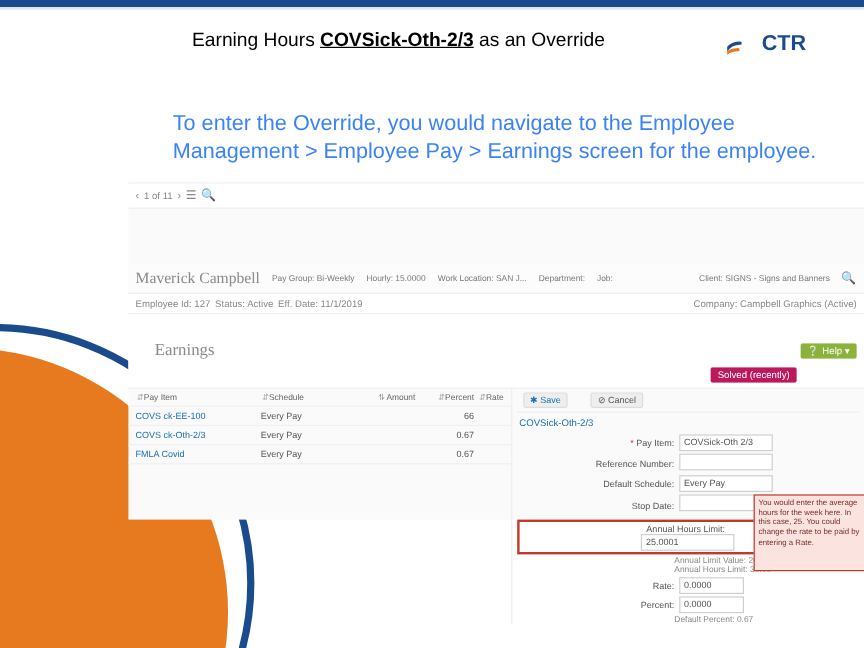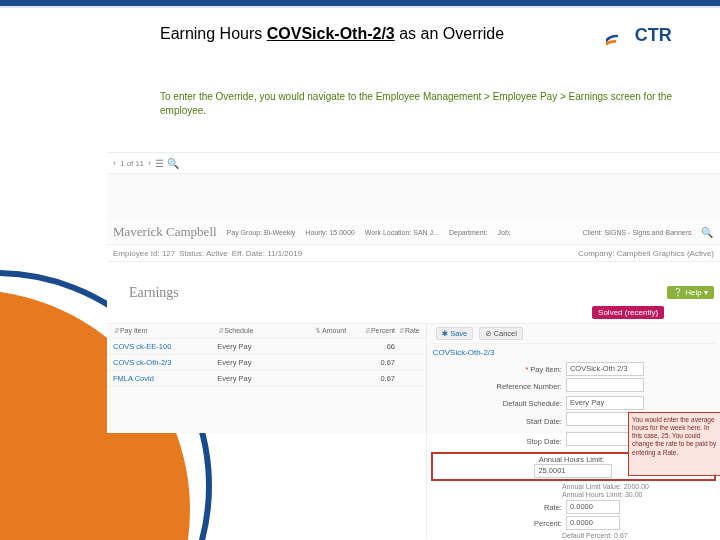--- a/index.html
+++ b/index.html
@@ -64,25 +64,25 @@
   }
   .title {
     font-size: 16px;
     font-weight: normal;
     color: #000;
     line-height: 1.25;
   }
   .title .bold { font-weight: bold; text-decoration: underline; }
   .body-text {
     position: absolute;
-    left: 160px;
+    left: 144px;
     top: 90px;
     right: 10px;
-    font-size: 10px;
-    color: #4d7c0f;
+    font-size: 18px;
+    color: #3b82f6;
     line-height: 1.35;
     z-index: 4;
   }
   
   .shot {
     position: absolute;
     left: 107px;
     top: 152px;
     right: 0;
     height: 280px;
@@ -134,21 +134,21 @@
   .tbl-head, .tbl-row {
     display:flex; padding:3px 6px; border-bottom:1px solid #f0f0f0;
     align-items:center;
   }
   .tbl-head { color:#666; font-size:7px; }
   .tbl-head .sort { color:#aaa; font-size:7px; margin-left:1px;}
   .c1{flex:0 0 34%;} .c2{flex:0 0 26%;} .c3{flex:0 0 16%; text-align:right; padding-right:6px;} .c4{flex:0 0 14%; text-align:right;} .c5{flex:1; text-align:right;}
   .tbl-row { color:#1a6fb3; font-size:7.5px; }
   .tbl-row .c2,.tbl-row .c3,.tbl-row .c4 { color:#555; }
   .right-top {
-    display:flex; align-items:center; gap:3px;
+    display:flex; align-items:center; gap:16px;
     padding:3px 2px; border-bottom:1px solid #f0f0f0;text-align:center;
   }
   .right-top .btn { font-size:7.5px; }
   .form-title { color:#1a6fb3; font-size:8px; padding:4px 2px 3px; }
   .frow { display:flex; align-items:center; margin:2px 0; font-size:7.5px; }
   .flabel { flex:0 0 46%; text-align:right; padding-right:4px; color:#555; }
   .finput { flex:1; }
   .finput .box {
     border:1px solid #cfcfcf; background:#fff; padding:1px 3px; font-size:7.5px;
     display:inline-block; min-width:70px; height:10px; line-height:10px;
@@ -277,24 +277,20 @@
       </div>
       <div class="frow">
         <span class="flabel">Reference Number:</span>
         <span class="finput"><span class="box"></span></span>
       </div>
       <div class="frow">
         <span class="flabel">Default Schedule:</span>
         <span class="finput"><span class="box">Every Pay</span></span>
       </div>
       <div class="frow">
-        <span class="flabel">Start Date:</span>
-        <span class="finput"><span class="box" style="min-width:56px;"></span><span class="cal">▦</span></span>
-      </div>
-      <div class="frow">
         <span class="flabel">Stop Date:</span>
         <span class="finput"><span class="box" style="min-width:56px;"></span><span class="cal">▦</span></span>
       </div>
       <div class="frow boxed">
         <span class="flabel">Annual Hours Limit:</span>
         <span class="finput"><span class="box">25.0001</span></span>
       </div>
       <div class="static">Annual Limit Value: 2000.00</div>
       <div class="static">Annual Hours Limit: 30.00</div>
       <div class="frow">

